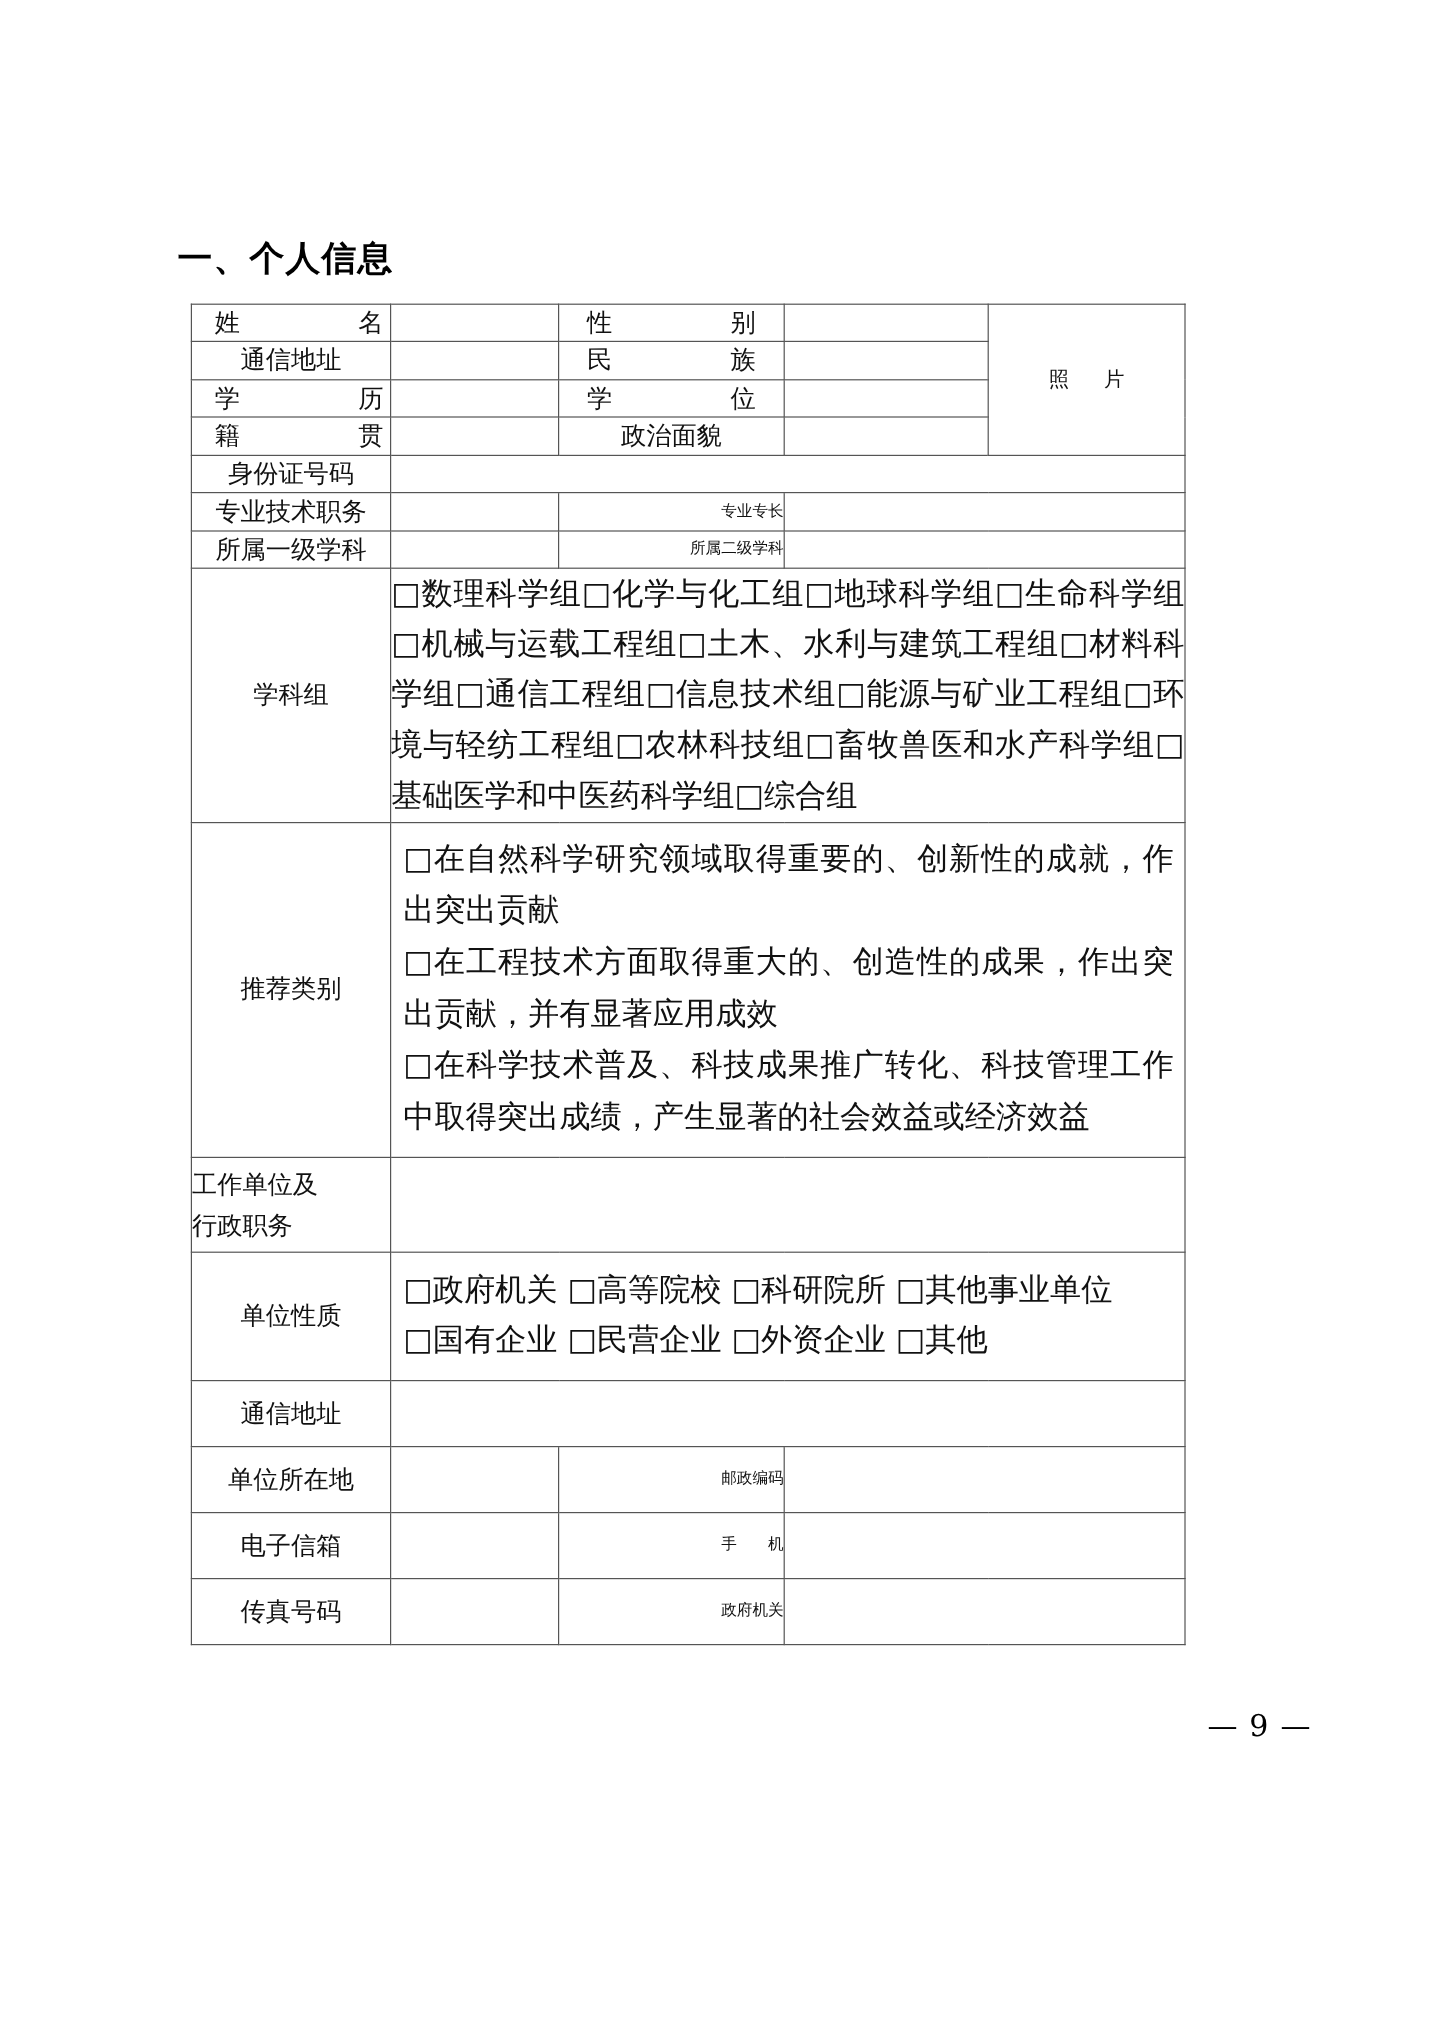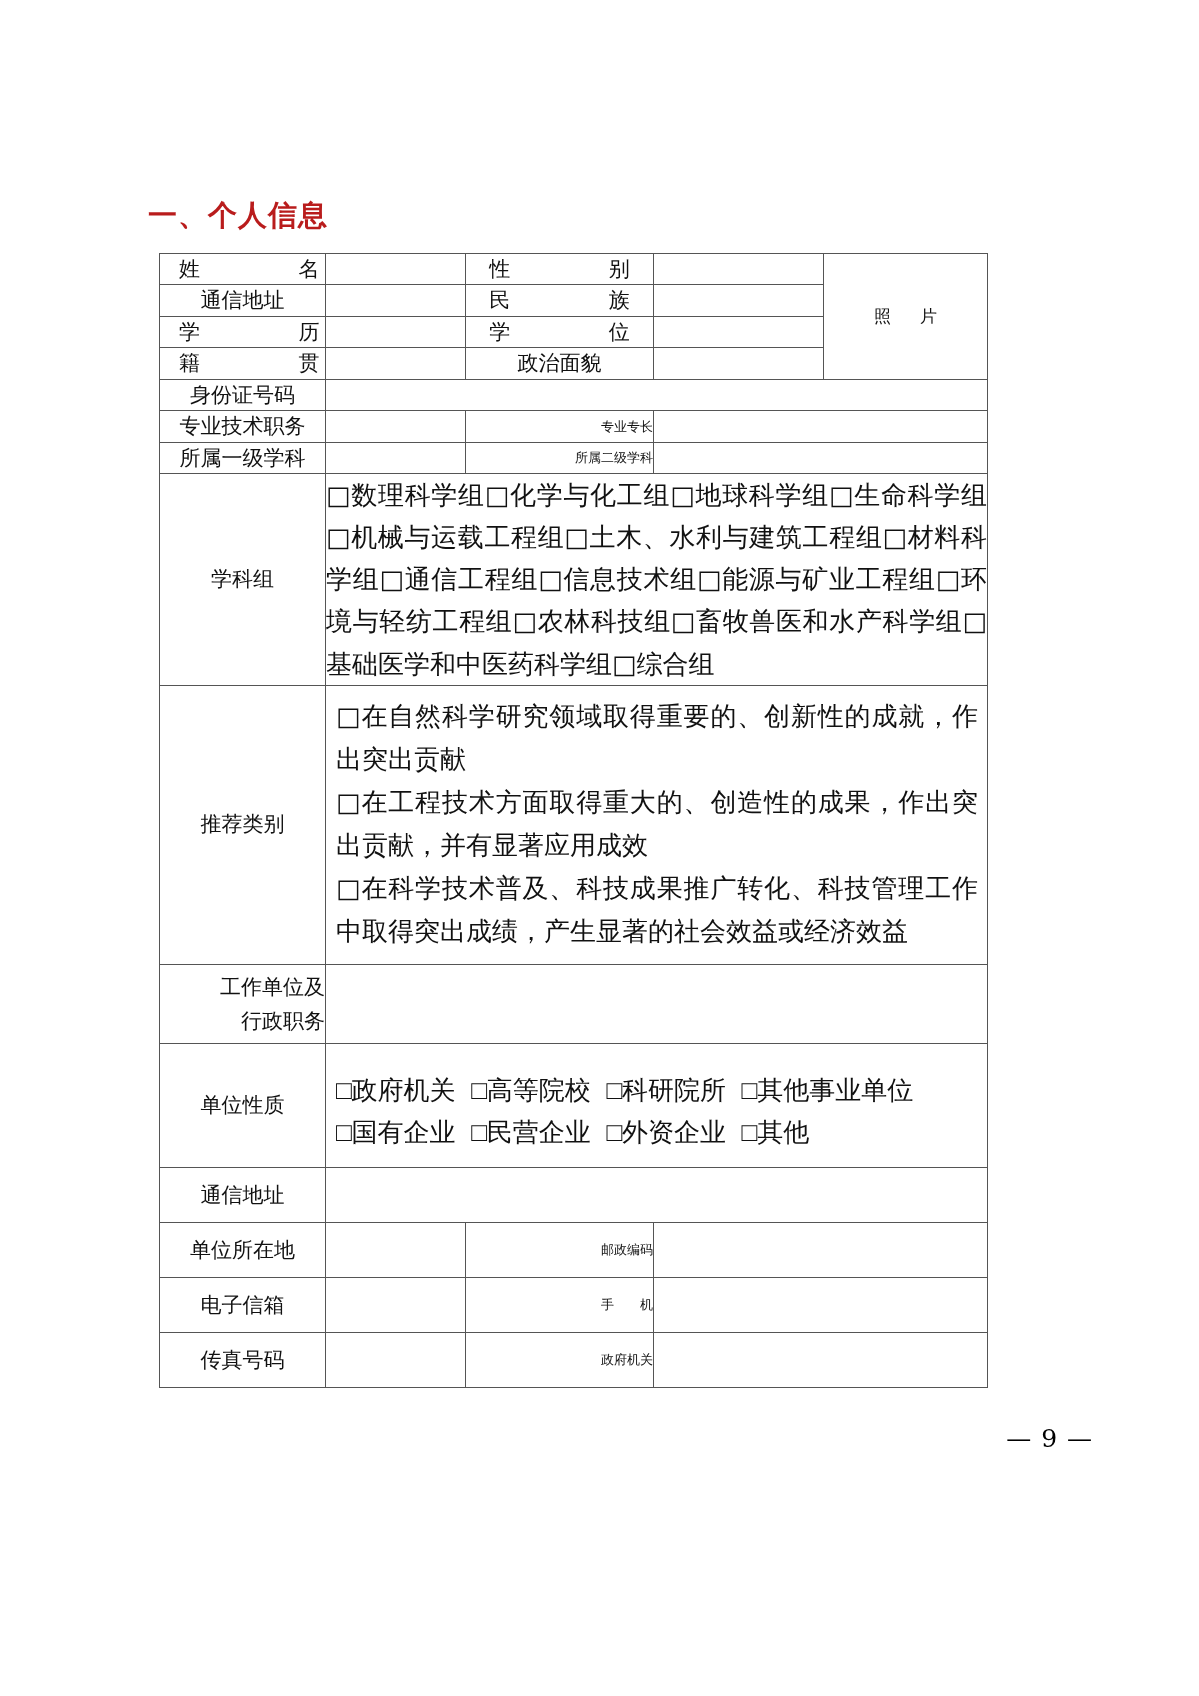--- a/index.html
+++ b/index.html
@@ -23,21 +23,21 @@
     box-sizing: border-box;
   }
   .section-title {
     position: absolute;
     left: 148px;
     top: 196px;
     font-size: 29px;
     font-weight: bold;
     letter-spacing: 1px;
     font-family: "DejaVu Sans", "Liberation Sans", sans-serif;
-    color: #b91c1c;
+    color: #000000;
   }
   table.form {
     position: absolute;
     left: 159px;
     top: 253px;
     width: 828px;
     border-collapse: collapse;
     table-layout: fixed;
     font-size: 21px;
     font-family: "DejaVu Serif", "Liberation Serif", serif;
@@ -80,26 +80,25 @@
     text-align: justify;
     text-justify: inter-ideograph;
     word-break: break-all;
   }
   .chkblock.cat {
     line-height: 1.66;
     padding: 9px 9px 10px 10px;
   }
   .chkblock.nature {
     line-height: 1.62;
-    padding: 27px 9px 12px 10px;
+    padding: 10px 9px 12px 10px;
     word-break: normal;
-    font-family: Liberation Mono, monospace;
   }
   .rowlbl-two {
-    text-align: right;
+    text-align: left;
     font-size: 21px;
     line-height: 1.62;
     padding: 10px 4px;
   }
   .page-num {
     position: absolute;
     right: 106px;
     top: 1424px;
     font-size: 25px;
     font-family: "DejaVu Serif", "Liberation Serif", serif;

